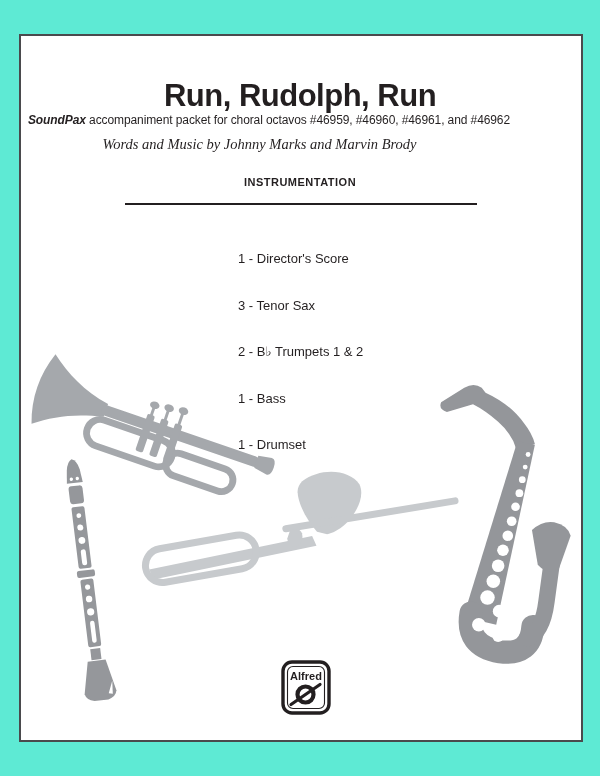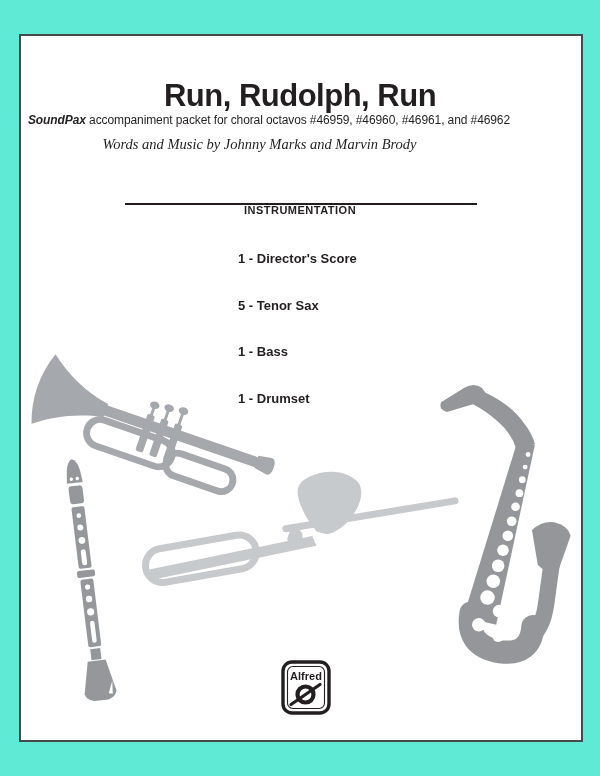--- a/index.html
+++ b/index.html
@@ -21,30 +21,30 @@
     position:absolute; top:113px; left:0; width:522px; text-align:center;
     font-size:12px; letter-spacing:-0.1px;margin-left:8px;
   }
   .subtitle .brand { font-weight:bold; font-style:italic; }
   .credits {
     position:absolute; top:135px; left:0; width:519px; text-align:center;
     font-family:"Liberation Serif", serif; font-style:italic;
     font-size:14.5px; line-height:18.5px;
   }
   .instr-head {
-    position:absolute; top:204px; left:0; width:600px; text-align:center;
+    position:absolute; top:176px; left:0; width:600px; text-align:center;
     font-size:11px; font-weight:bold; letter-spacing:0.5px;
   }
   .instr-rule {
     position:absolute; top:203px; left:125px; width:352px; height:0;
     border-top:2px solid #231f20;
   }
   .instr-list {
     position:absolute; top:220px; left:238px;
-    font-size:13px; font-weight:bold; line-height:15.5px; white-space:pre;
+    font-size:13px; font-weight:normal; line-height:15.5px; white-space:pre;
   }
   .art { position:absolute; }
   .art svg { display:block; width:100%; height:100%; overflow:visible; }
   .trumpet  { left:36px;  top:358px; width:252px; height:97px;
               transform:rotate(19deg); transform-origin:30px 40px; }
   .clarinet { left:45px;  top:458px; width:56px;  height:248px;
               transform:rotate(-7deg); transform-origin:28px 10px; }
   .trombone { left:136px; top:478px; width:332px; height:115px;
               transform:rotate(-2deg); transform-origin:0 0; }
   .sax      { left:432px; top:383px; width:140px; height:290px; }
@@ -62,21 +62,22 @@
 
   <div class="credits">
     <div>Words and Music by Johnny Marks and Marvin Brody</div>
   </div>
 
   <div class="instr-head">INSTRUMENTATION</div>
   <div class="instr-rule"></div>
 
   <div class="instr-list">
     <div>1 - Director's Score</div>
-    <div>5 - Tenor Sax</div>
+    <div>3 - Tenor Sax</div>
+    <div>2 - B♭ Trumpets 1 &amp; 2</div>
     <div>1 - Bass</div>
     <div>1 - Drumset</div>
   </div>
 
   <div class="art trumpet">
     <svg viewBox="0 0 260 100" fill="#a5a8ac" stroke="#a5a8ac">
       <path stroke="none" d="M6,2 C25,17 46,28 74,33 L74,47 C46,53 25,63 6,78 C-3,53 -3,27 6,2 Z"></path>
       <rect stroke="none" x="70" y="34.5" width="170" height="11" rx="4"></rect>
       <path stroke="none" d="M238,33 L252,30.5 Q257,30.5 257,39.5 Q257,48.5 252,48.5 L238,46 Z"></path>
       <rect x="62" y="50" width="92" height="28" rx="14" fill="none" stroke-width="7"></rect>

